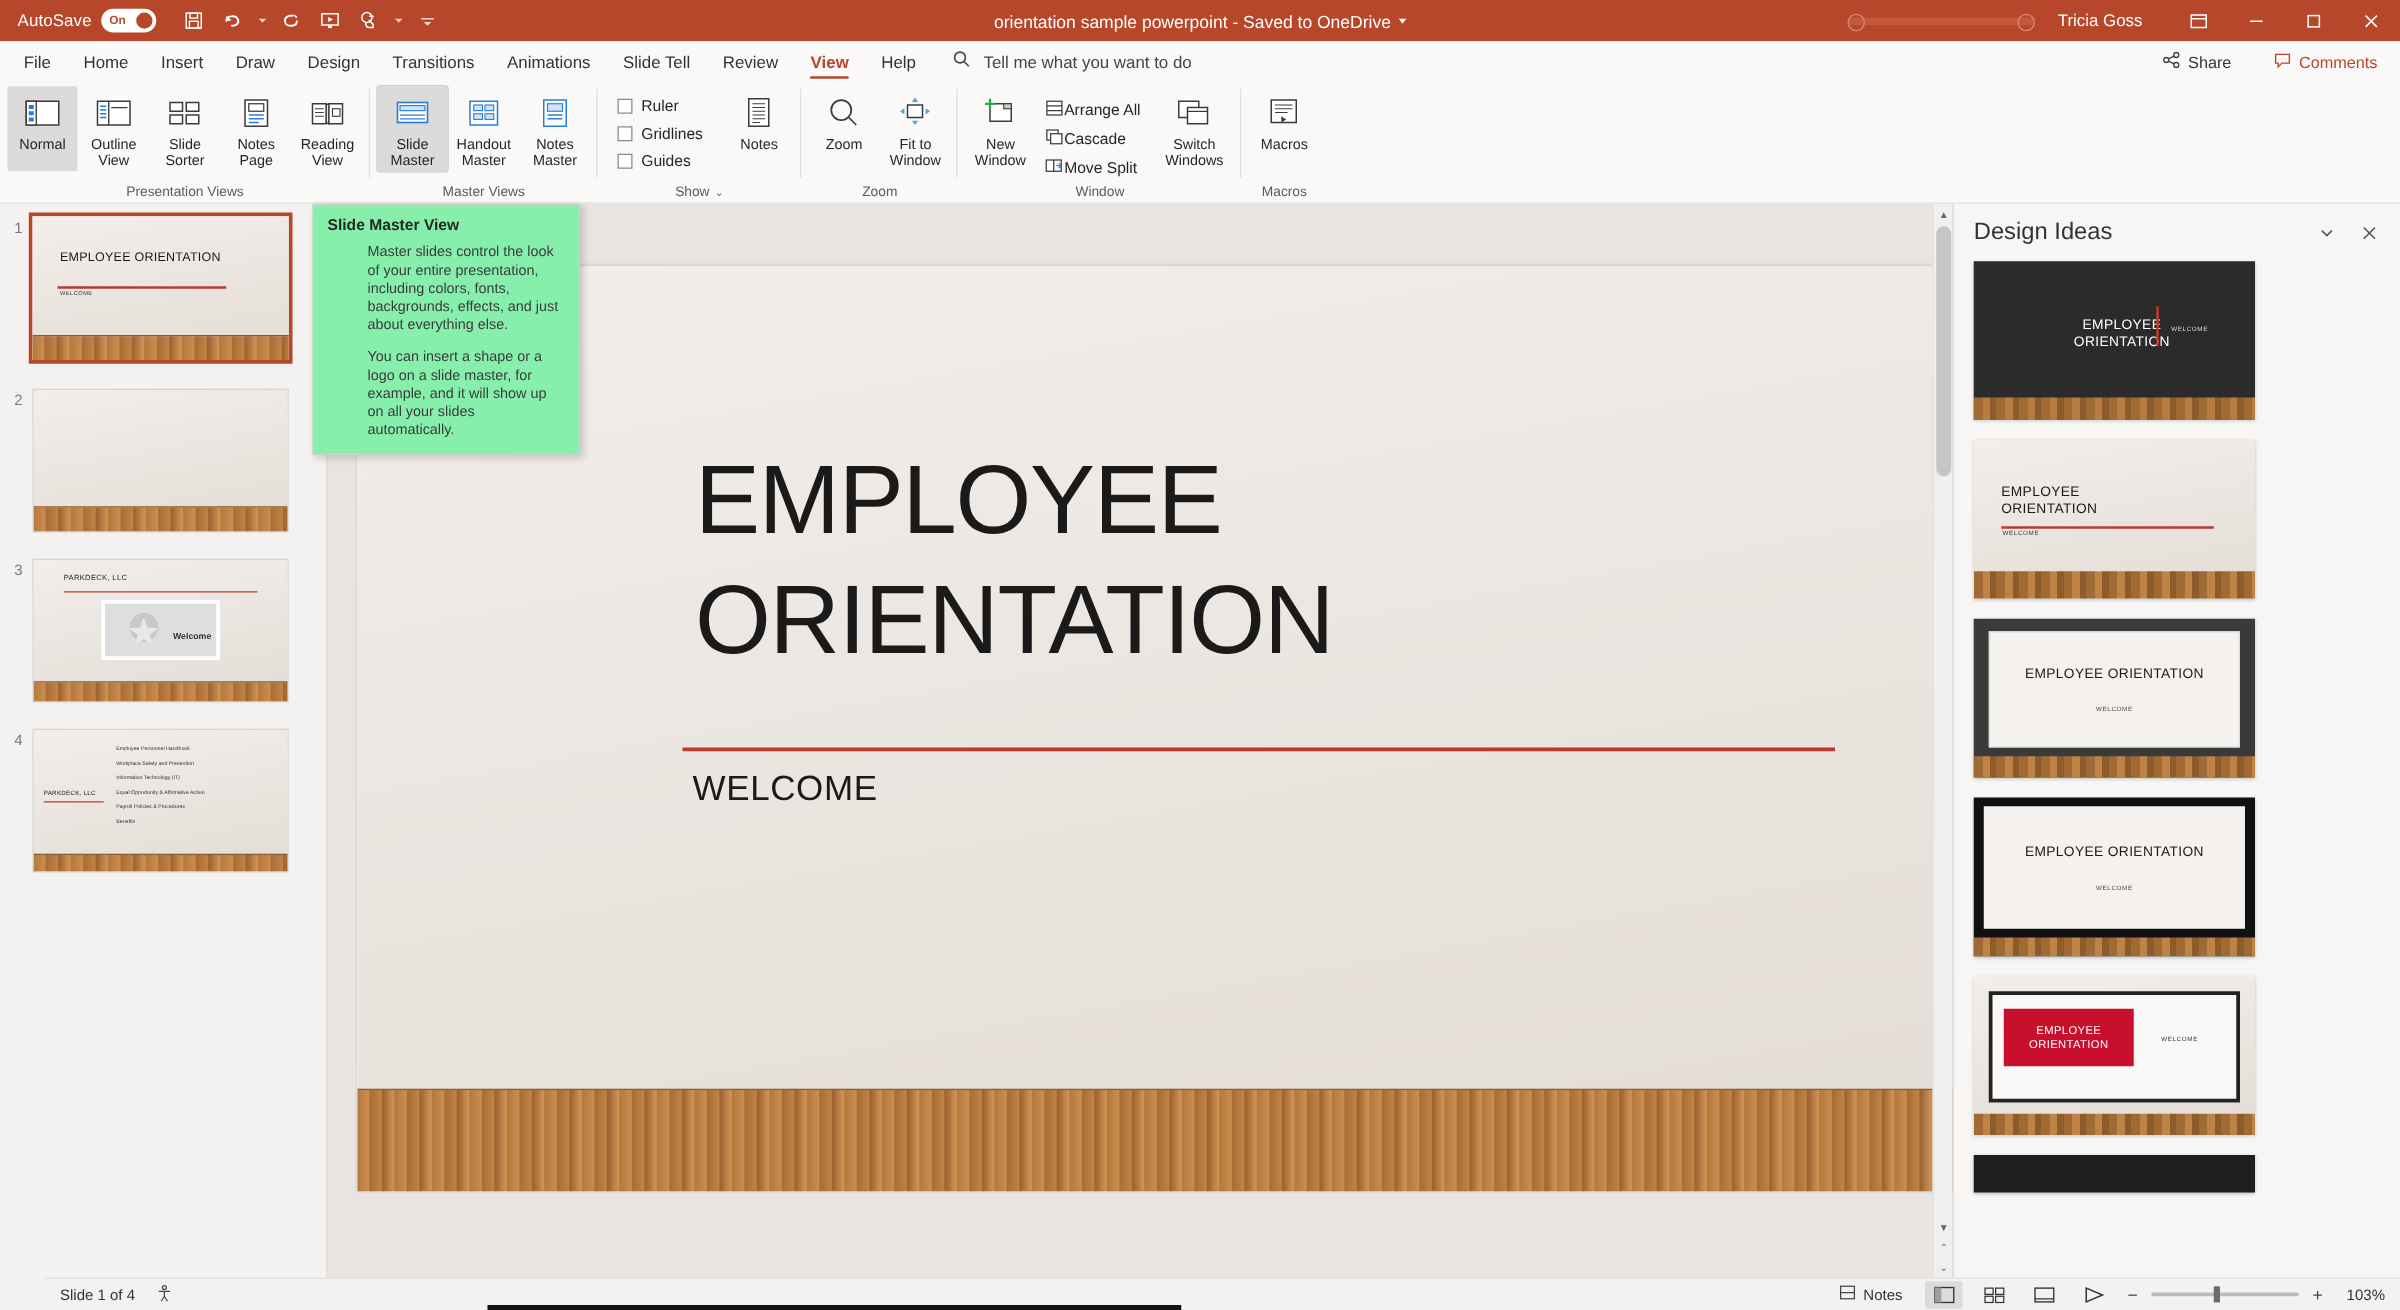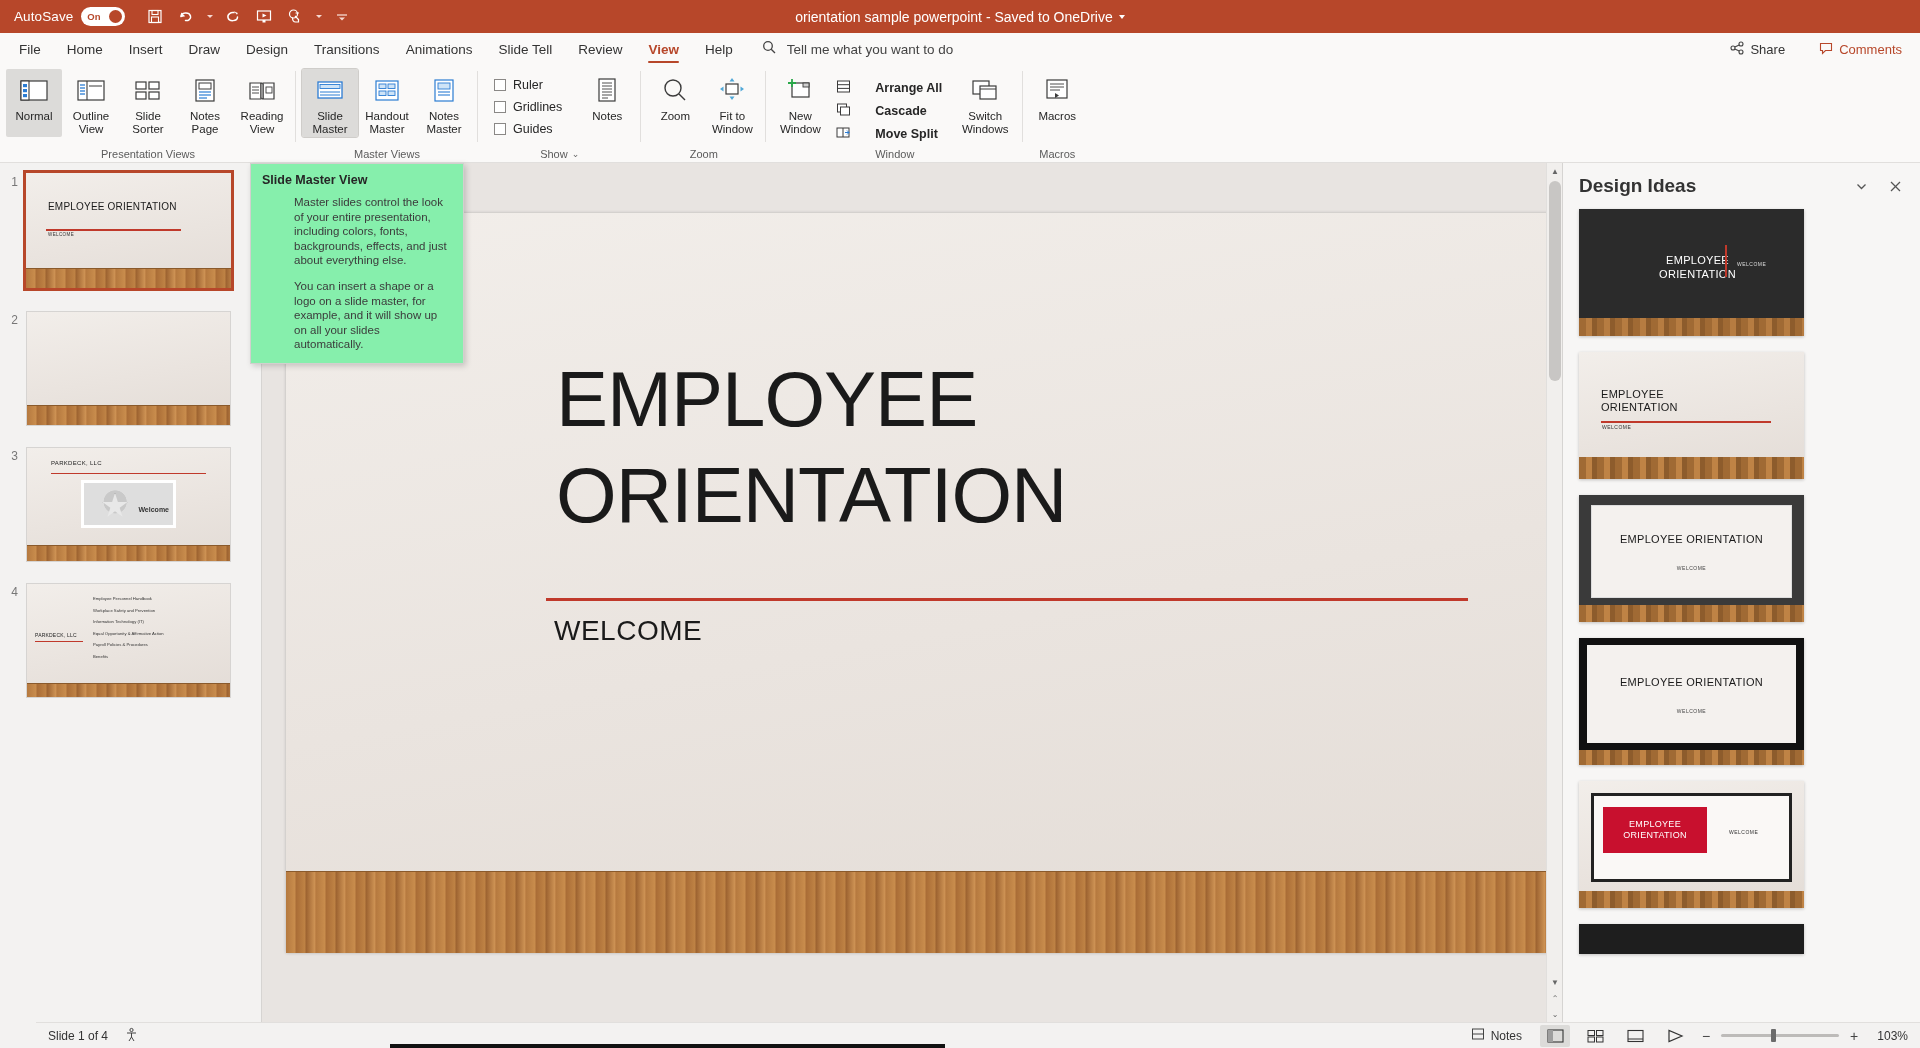--- a/index.html
+++ b/index.html
@@ -124,22 +124,22 @@
   .cbox { width: 12px; height: 12px; border: 1px solid #8a8886; background: #fff; }
   .swatchcol { display: flex; flex-direction: column; gap: 3px; padding: 6px 4px 0 4px; }
   .swrow {
     display: flex; align-items: center; gap: 8px; font-size: 12.5px; color: #262626;
     height: 21px; padding: 0 6px 0 2px; border-radius: 2px;
   }
   .swrow.sel { background: #dcdbd9; }
   .sw { width: 15px; height: 15px; border: 1px solid #7a7a7a; }
   .smallcol { display: flex; flex-direction: column; gap: 2px; padding: 8px 4px 0 4px; }
   .smrow {
-    display: flex; align-items: center; gap: 24px; font-size: 12.5px; color: #262626;
-    height: 21px; padding: 0 6px 0 3px; border-radius: 2px; font-weight: bold;
+    display: flex; align-items: center; gap: 0; font-size: 12.5px; color: #262626;
+    height: 21px; padding: 0 6px 0 3px; border-radius: 2px;
   }
   .dlg-launcher { font-size: 9px; color: #666; }
 
   
   .tooltip {
     position: absolute; left: 250px; top: 163px; width: 214px;
     background: #86efac; border: 1px solid #d2d0ce;
     box-shadow: 2px 2px 6px rgba(0,0,0,.18);
     padding: 9px 11px 11px 11px; z-index: 50;
   }
@@ -210,21 +210,21 @@
   }
 
   
   .designpanel {
     position: absolute; right: 0; top: 163px; width: 358px; bottom: 26px;
     background: #f7f6f5; border-left: 1px solid #d6d4d2; overflow: hidden;
   }
   .dp-header {
     height: 46px; display: flex; align-items: center; padding: 0 12px 0 16px; gap: 8px;
   }
-  .dp-title { font-size: 19px; color: #333; flex: 1; font-weight: bold; }
+  .dp-title { font-size: 19px; color: #333; flex: 1; }
   .dp-ic {
     width: 26px; height: 26px; display: flex; align-items: center; justify-content: center;
     color: #555; font-size: 13px;
   }
   .dp-list { padding: 0 16px; display: flex; flex-direction: column; gap: 16px; }
   .dp-card {
     width: 225px; height: 127px; position: relative; background: #eee;
     box-shadow: 0 1px 3px rgba(0,0,0,.22); overflow: hidden;
   }
   .dp-card .dtitle {
@@ -314,20 +314,46 @@
     </span>
   </div>
 
   <div class="title-center">
     <span class="tc-in">
       <span>orientation sample powerpoint  -  Saved to OneDrive</span>
       <span class="title-caret"></span>
     </span>
   </div>
 
+  <div class="title-right">
+    <span class="search-pill"></span>
+    <span class="username">Tricia Goss</span>
+    <span class="wbtn">
+      <svg width="14" height="14" viewBox="0 0 14 14">
+          <rect x="1" y="2" width="12" height="10" fill="none" stroke="#fff" stroke-width="1.2"></rect>
+          <line x1="1" y1="5" x2="13" y2="5" stroke="#fff" stroke-width="1.2"></line>
+        </svg>
+    </span>
+    <span class="wbtn">
+      <svg width="12" height="12" viewBox="0 0 12 12">
+          <line x1="1" y1="6" x2="11" y2="6" stroke="#fff" stroke-width="1.2"></line>
+        </svg>
+    </span>
+    <span class="wbtn">
+      <svg width="12" height="12" viewBox="0 0 12 12">
+          <rect x="1.5" y="1.5" width="9" height="9" fill="none" stroke="#fff" stroke-width="1.2"></rect>
+        </svg>
+    </span>
+    <span class="wbtn close">
+      <svg width="12" height="12" viewBox="0 0 12 12">
+          <line x1="1.5" y1="1.5" x2="10.5" y2="10.5" stroke="#fff" stroke-width="1.3"></line>
+          <line x1="10.5" y1="1.5" x2="1.5" y2="10.5" stroke="#fff" stroke-width="1.3"></line>
+        </svg>
+    </span>
+  </div>
 </div>
 
 <div class="tabrow">
   <div class="tab">File</div>
   <div class="tab">Home</div>
   <div class="tab">Insert</div>
   <div class="tab">Draw</div>
   <div class="tab">Design</div>
   <div class="tab">Transitions</div>
   <div class="tab">Animations</div>

